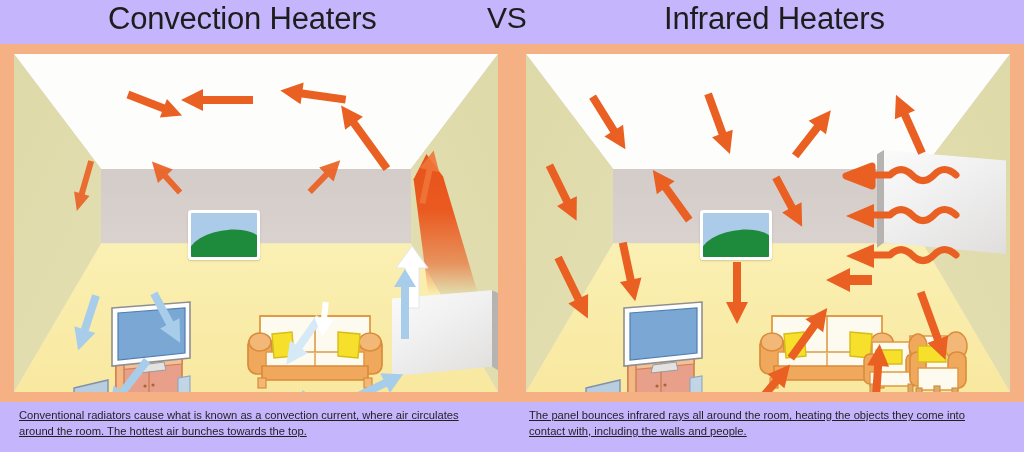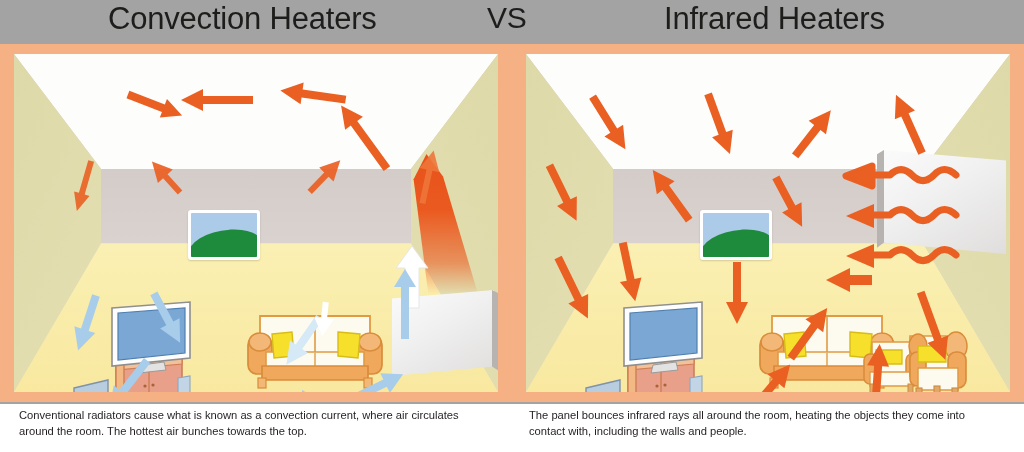--- a/index.html
+++ b/index.html
@@ -8,22 +8,22 @@
     width: 1024px;
     height: 452px;
     background: #ffffff;
     font-family: "Liberation Sans", sans-serif;
     overflow: hidden;
   }
 
   #stage {
     position: relative;
     width: 1024px;
-    height: 404px;
-    background: #a3a3a3;
+    height: 452px;
+    background: #c4b5fd;
   }
 
   
   .title-bar {
     position: absolute;
     left: 0; top: 0;
     width: 1024px;
     height: 44px;
   }
   .title {
@@ -178,20 +178,21 @@
 
   
   .caption {
     position: absolute;
     top: 408px;
     font-size: 11.2px;
     line-height: 1.42;
     color: #231f20;
     font-family: "Liberation Sans", sans-serif;
     width: 470px;
+    text-decoration: underline;
   }
   .caption.left  { left: 19px; }
   .caption.right { left: 529px; }
 </style>
 </head>
 <body>
 
 <div id="stage">
 
   <div class="title-bar">

